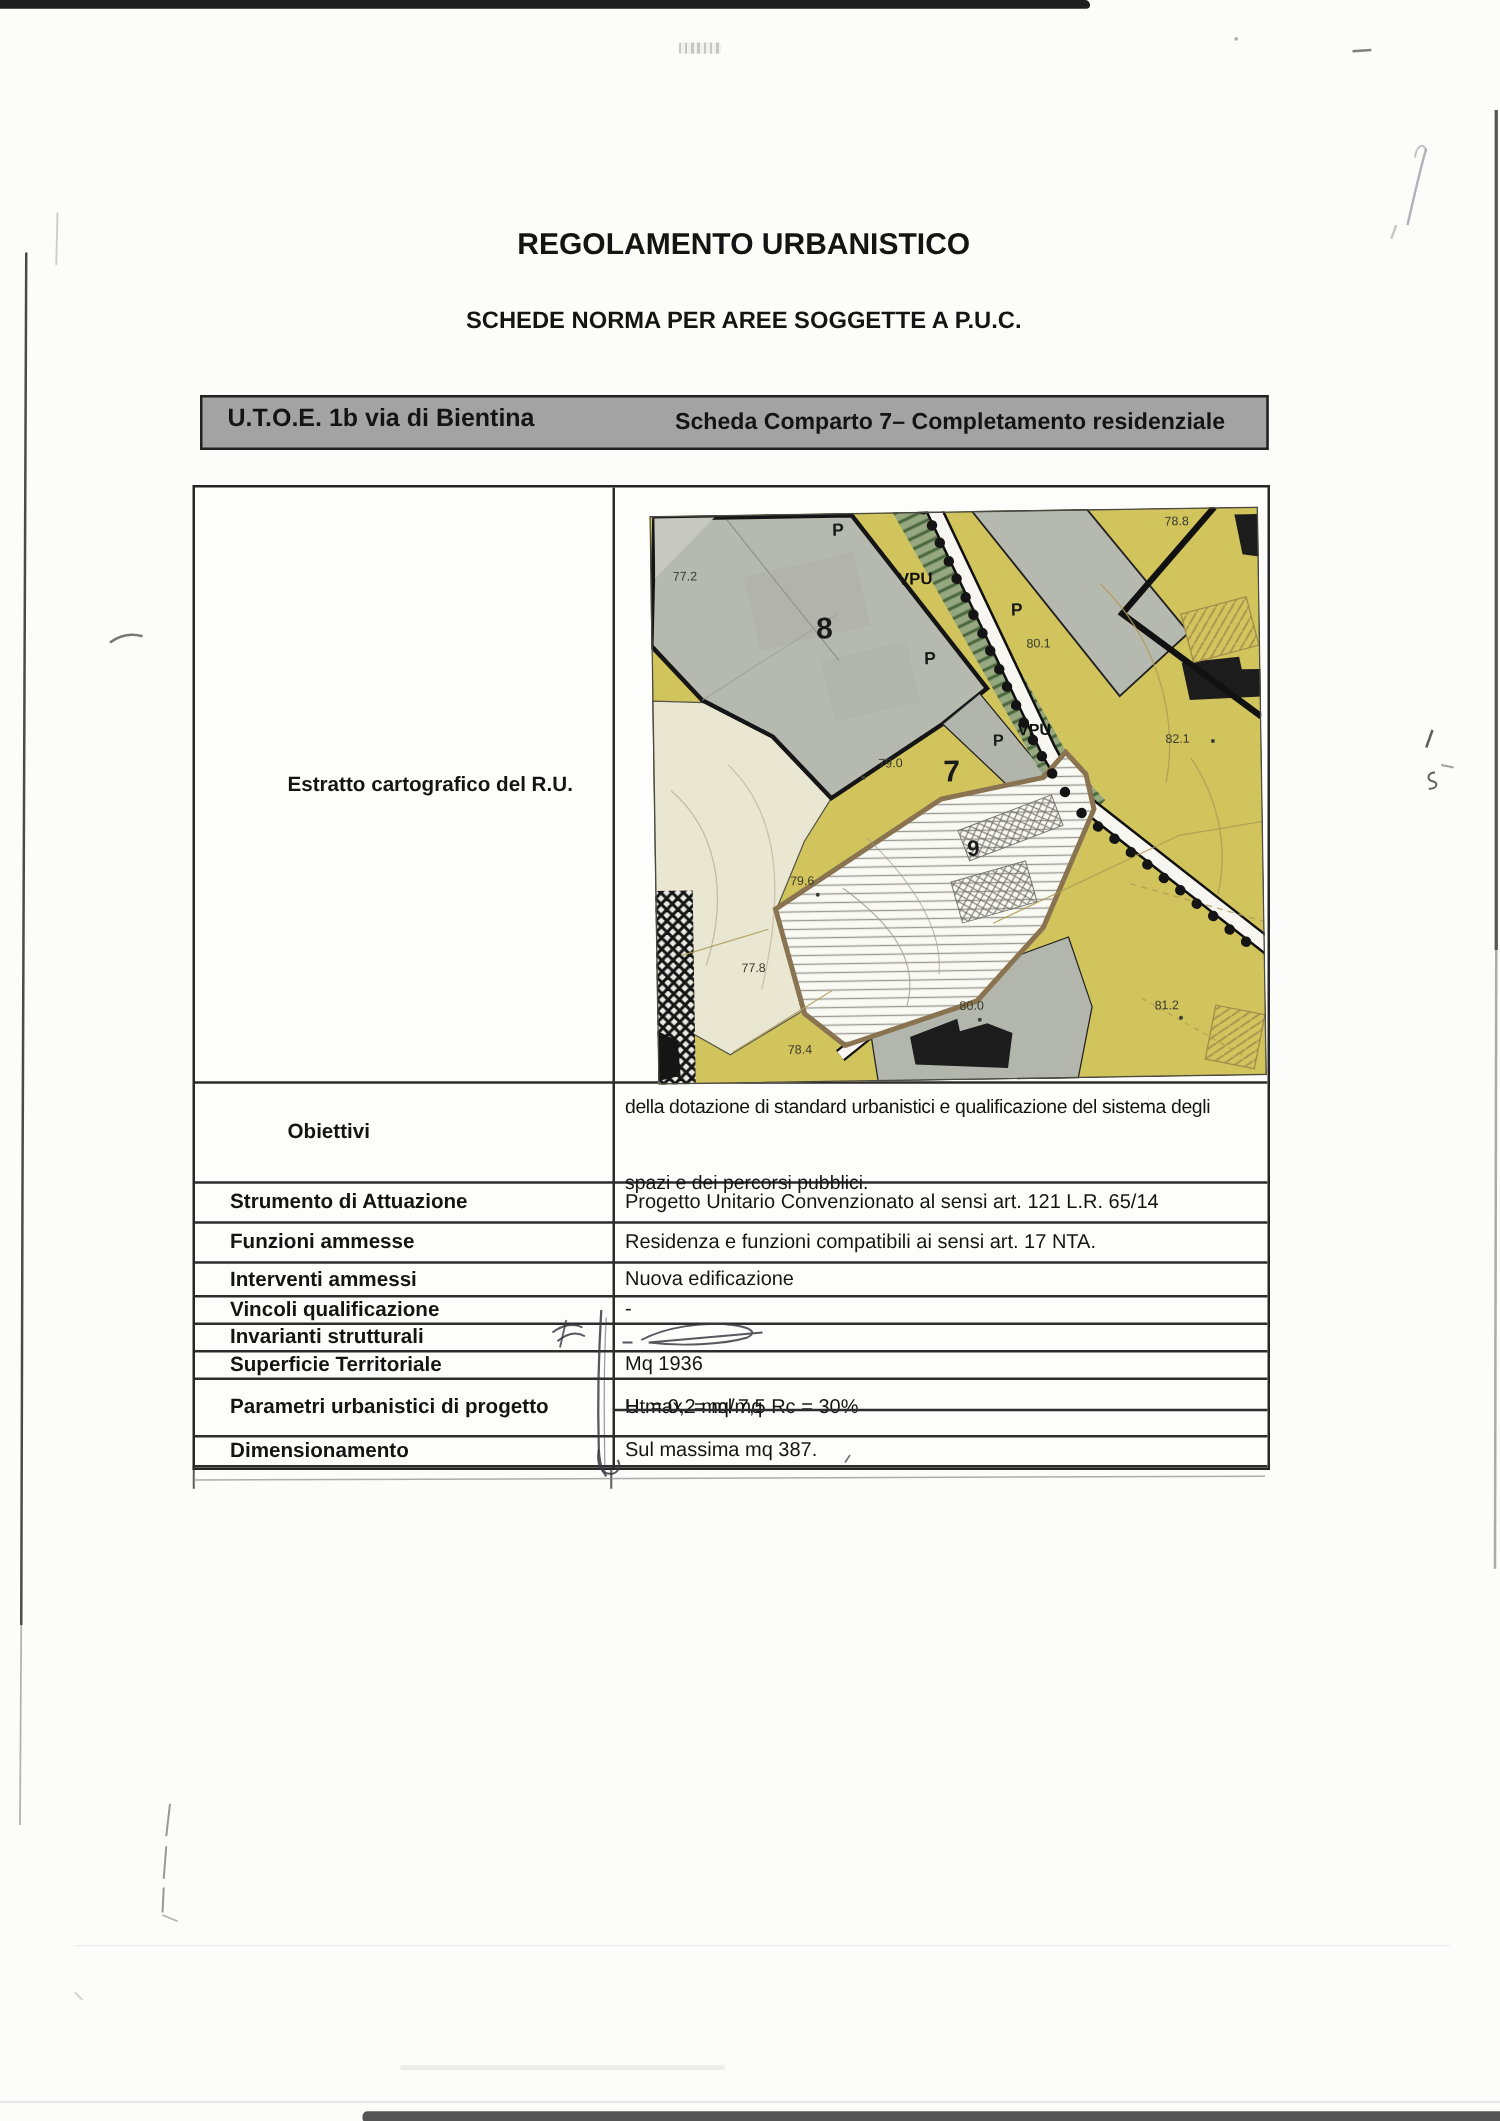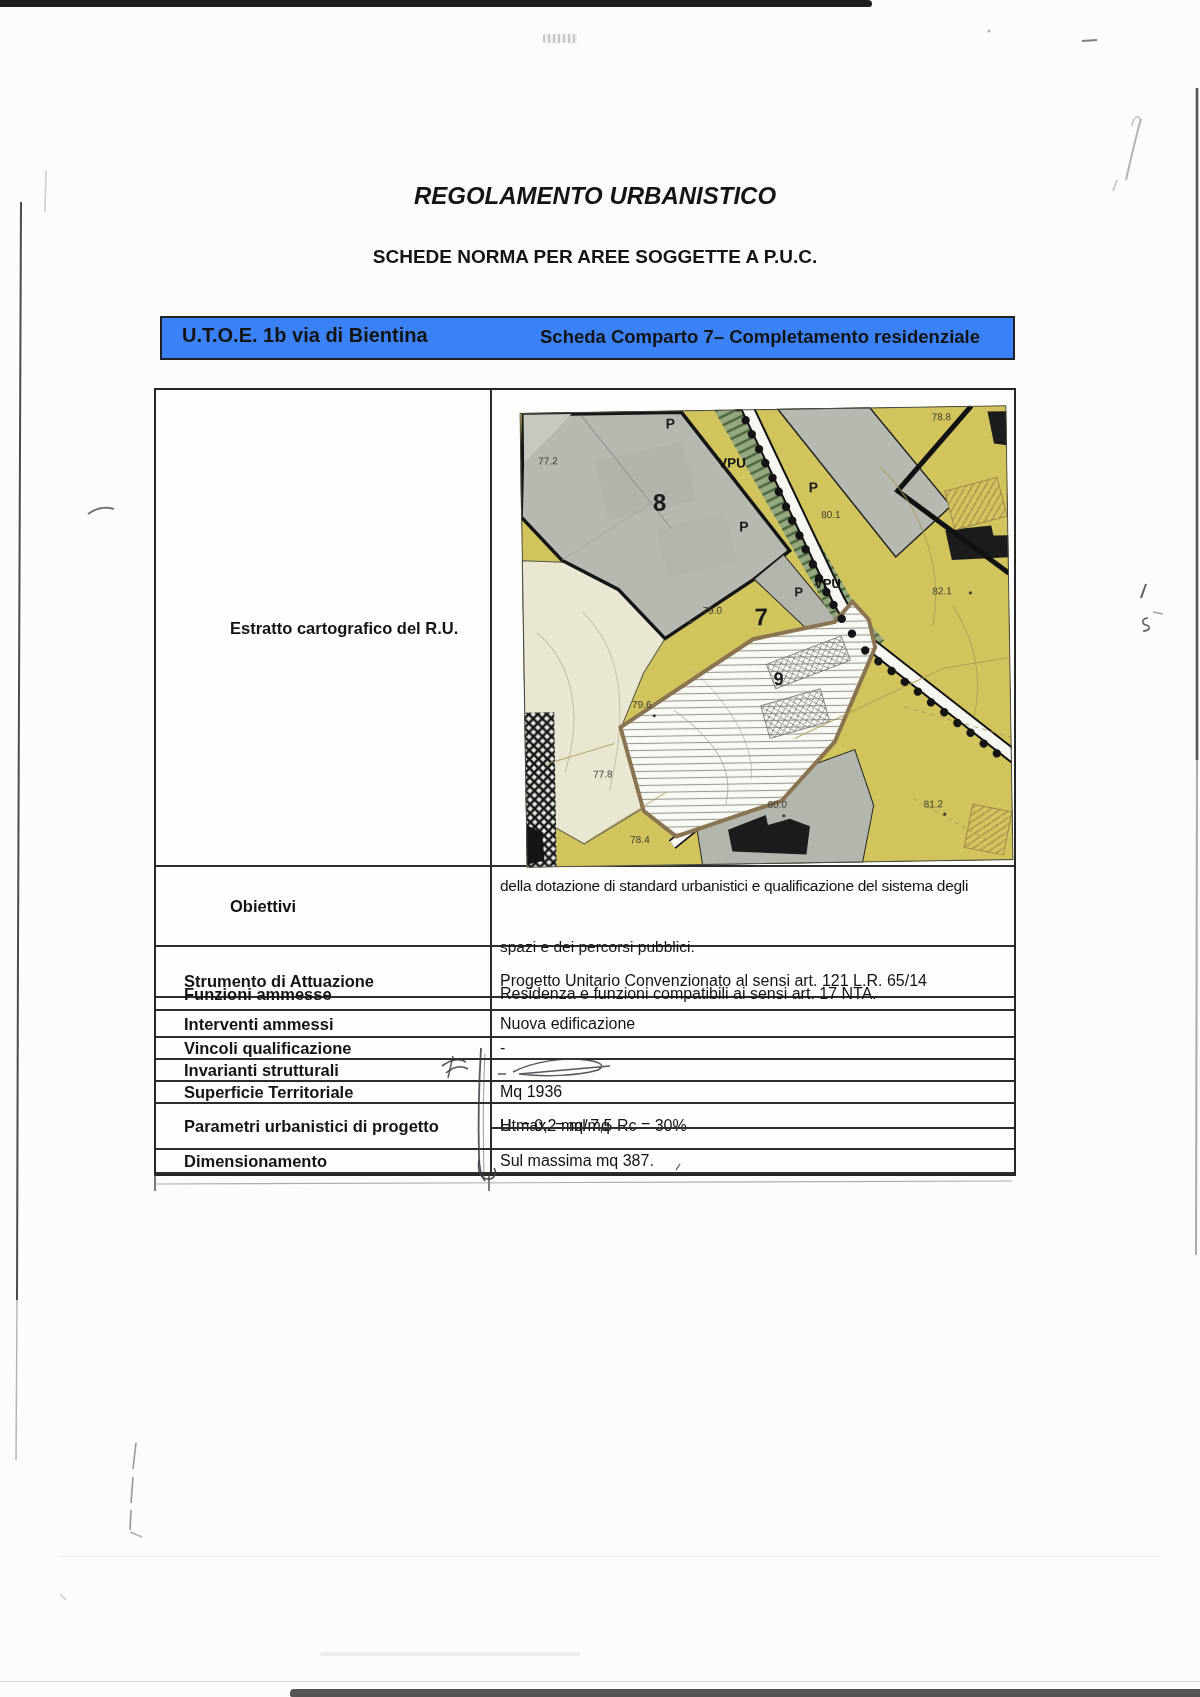--- a/index.html
+++ b/index.html
@@ -2,35 +2,35 @@
 <html><head>
 <meta charset="utf-8">
 <style>
   html,body{margin:0;padding:0;background:#ffffff;}
   #page{position:relative;width:1200px;height:1697px;background:#fcfcfb;overflow:hidden;
         font-family:"Liberation Sans",sans-serif;color:#141414;}
   .abs{position:absolute;}
   
   .title-wrap{left:0;top:0;width:1190px;text-align:center;}
   .t1{top:112px;font-size:23px;font-weight:700;letter-spacing:.2px;}
-  .t2{top:182px;font-size:24px;font-weight:700;font-style:italic;}
+  .t2{top:182px;font-size:24px;font-weight:700;}
   .t3{top:246px;font-size:19px;font-weight:700;}
   
-  #hdrbox{left:160px;top:316px;width:851px;height:40px;border:2px solid #222;background:#3b82f6;}
+  #hdrbox{left:160px;top:316px;width:851px;height:40px;border:2px solid #222;background:#a3a3a3;}
   #hdr-utoe{position:absolute;left:20px;top:6px;font-size:20px;font-weight:700;}
   #hdr-scheda{position:absolute;left:378px;top:8px;font-size:18.5px;font-weight:700;}
   
   #tbl{left:154px;top:388px;width:858px;height:784px;border:2px solid #262626;background:#fdfdfc;}
   #tbl .row{position:absolute;left:0;width:100%;border-bottom:2px solid #2c2c2c;box-sizing:border-box;}
   #tbl .lbl{position:absolute;left:28px;top:50%;transform:translateY(-50%);font-size:16.5px;font-weight:700;white-space:nowrap;}
   #tbl .val{position:absolute;left:344px;top:50%;transform:translateY(-50%);font-size:16px;white-space:nowrap;text-align:right;}
   #vdivider{position:absolute;left:334px;top:0;width:2px;height:784px;background:#2c2c2c;}
   .r-map{top:0;height:477px;}
   .r-obiettivi{top:477px;height:80px;}
-  .r-strumento{top:557px;height:32px;margin-top:19px;}
+  .r-strumento{top:557px;height:32px;}
   .r-funzioni{top:589px;height:32px;}
   .r-interventi{top:621px;height:27px;}
   .r-vincoli{top:648px;height:22px;}
   .r-invarianti{top:670px;height:22px;}
   .r-superficie{top:692px;height:22px;}
   .r-parametri{top:714px;height:46px;border-bottom:2px solid #2c2c2c;}
   .r-dimensionamento{top:760px;height:24px;border-bottom:none;}
   .sub-line{position:absolute;left:336px;top:737px;width:522px;height:2px;background:#2c2c2c;}
   .lbl-top{top:10px;transform:none;margin-left:46px;}
   .obi{position:absolute;left:344px;top:6px;width:505px;font-size:15.5px;line-height:25px;}

